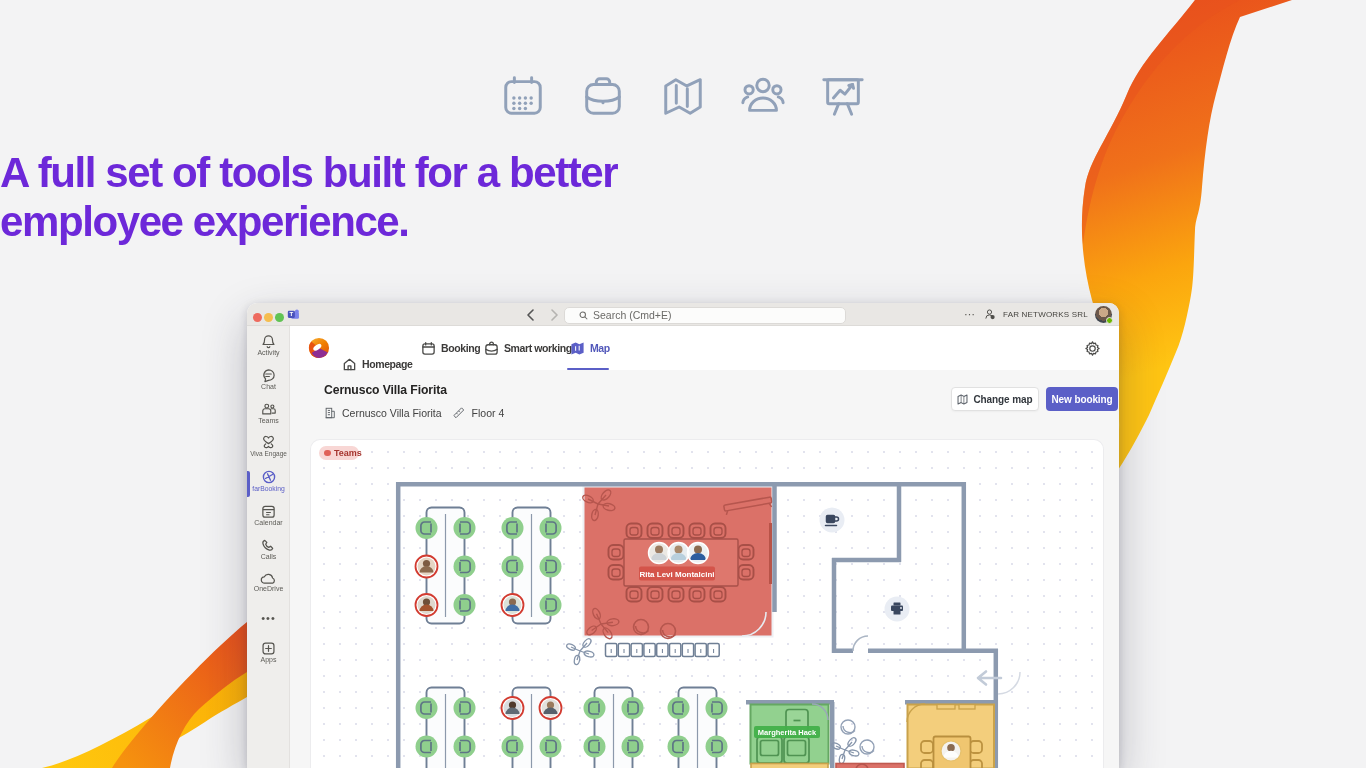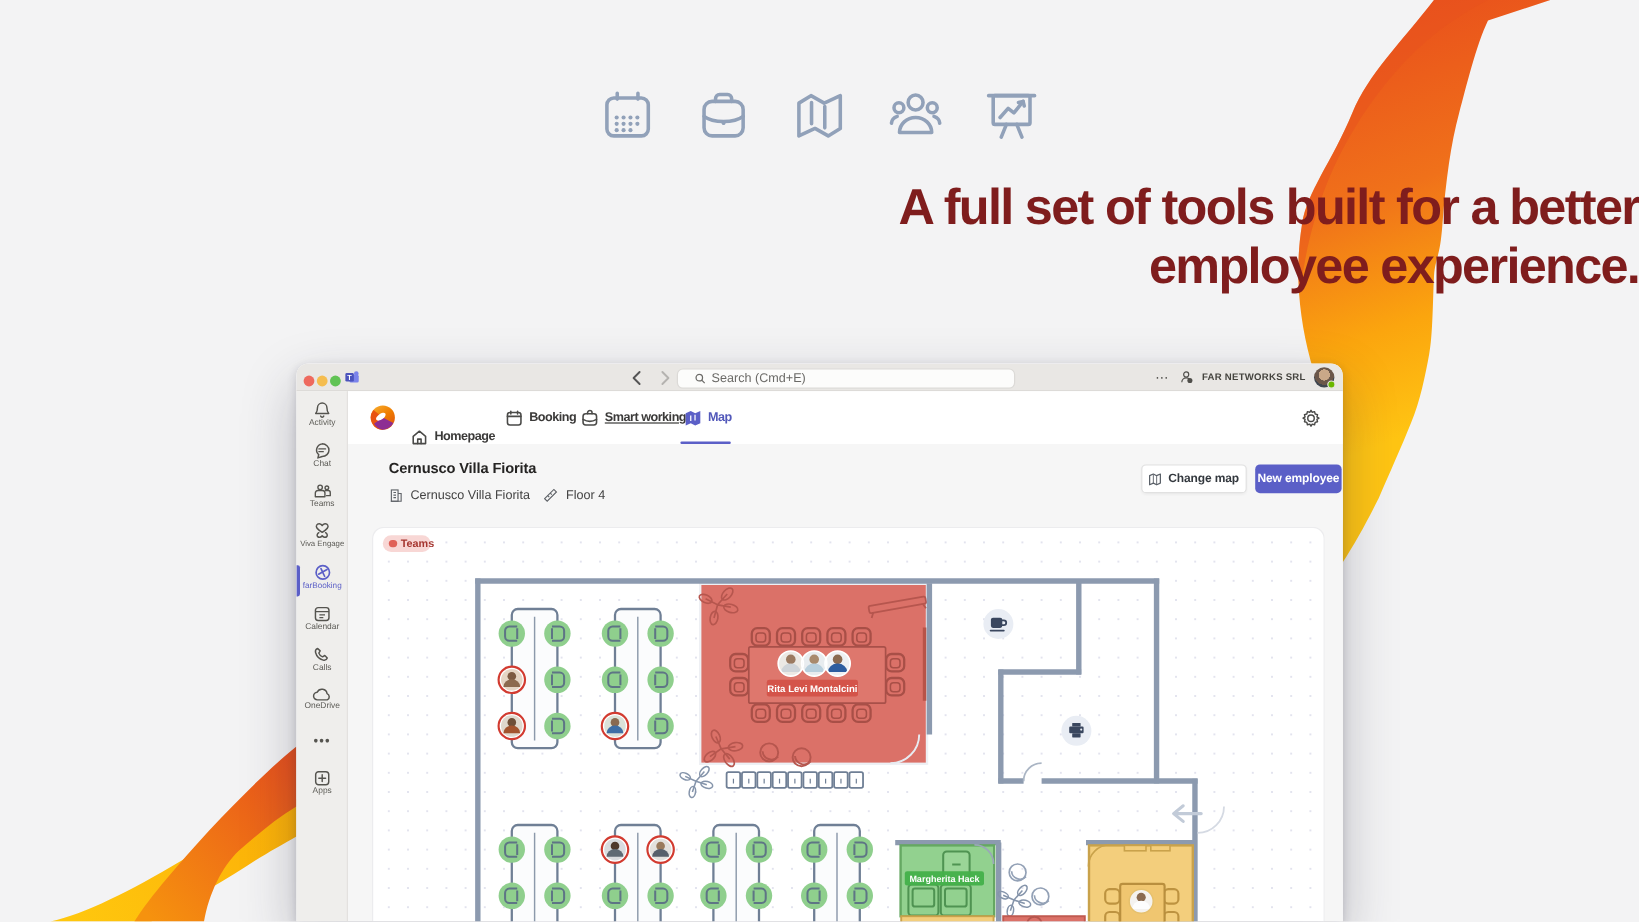--- a/index.html
+++ b/index.html
@@ -4,22 +4,22 @@
 <title>farBooking</title>
 <style>
   * { margin:0; padding:0; box-sizing:border-box; }
   html,body { width:1366px; height:768px; overflow:hidden; }
   body { font-family:"Liberation Sans", sans-serif; background:#f3f3f4; position:relative; }
   #stage { position:absolute; inset:0; width:1366px; height:768px; overflow:hidden; }
   svg { display:block; }
   
   #heroicons { position:absolute; left:0; top:73px; width:1366px; display:flex; justify-content:center; gap:34px; }
   #heroicons svg { width:46px; height:46px; }
-  h1 { position:absolute; left:0; top:148px; width:1366px; text-align:right;
-       font-size:42px; line-height:49px; font-weight:bold; color:#7f1d1d; letter-spacing:-1.4px; }
+  h1 { position:absolute; left:0; top:148px; width:1366px; text-align:left;
+       font-size:42px; line-height:49px; font-weight:bold; color:#6d28d9; letter-spacing:-1.4px; }
   
   #window { position:absolute; left:247px; top:303px; width:872px; height:465px;
             border-radius:10px 10px 0 0; box-shadow:0 18px 45px rgba(40,40,60,.28), 0 2px 8px rgba(40,40,60,.18);
             background:#fff; overflow:hidden; }
   #titlebar { position:absolute; left:0; top:0; width:872px; height:23px; background:#e9e7e4; border-bottom:1px solid #dddbd8; }
   .tl { position:absolute; top:10px; width:9px; height:9px; border-radius:50%; }
   #titlebar .srch { position:absolute; left:317px; top:3.5px; width:282px; height:17px; background:#fcfcfb;
      border:1px solid #dcdad7; border-radius:5px; font-size:10.5px; color:#6b6a67; display:flex; align-items:center; padding-left:14px; gap:5px;text-align:center;}
   #rail { position:absolute; left:0; top:23px; width:43px; height:442px; background:#efeeec; border-right:1px solid #e3e1df; }
   .ritem { position:absolute; left:0; width:43px; text-align:center; color:#55544f; }
@@ -148,21 +148,21 @@
       Search (Cmd+E)
     </div>
 
     <div style="position:absolute;right:7px;top:0;height:23px;display:flex;align-items:center;gap:7px;">
       <span style="color:#5a5955;font-size:11px;letter-spacing:1px;">⋯</span>
       <svg width="13" height="13" viewBox="0 0 16 16" fill="none" stroke="#4f4e4a" stroke-width="1.2">
             <circle cx="8" cy="5" r="2.6"></circle>
             <path d="M3.5,13 a4.5,4.5 0 0 1 9,0"></path>
             <circle cx="11.8" cy="11.2" r="2.6" fill="#4f4e4a" stroke="none"></circle>
           </svg>
-      <span style="color:#45443f;font-size:8px;font-weight:bold;letter-spacing:.2px;">FAR NETWORKS SRL</span>
+      <span style="color:#45443f;font-size:8px;font-weight:normal;letter-spacing:.2px;">FAR NETWORKS SRL</span>
       <span style="position:relative;width:17px;height:17px;border-radius:50%;background:radial-gradient(circle at 50% 38%, #caa888 0 34%, #6b574a 35% 60%, #41474f 61%);display:inline-block;">
         <span style="position:absolute;right:-1px;bottom:-1px;width:7px;height:7px;border-radius:50%;background:#6bb700;border:1px solid #e9e7e4;"></span>
       </span>
     </div>
   </div>
 
   <div id="rail">
 
     <div class="ritem" style="top:8px;">
       <svg width="15" height="15" viewBox="0 0 16 16" fill="none" stroke="#55544f" stroke-width="1.3" stroke-linecap="round" stroke-linejoin="round">
@@ -266,21 +266,21 @@
       </div>
 
       <div class="navitem" style="left:131px;text-align:center;">
         <svg width="15" height="15" viewBox="0 0 16 16" fill="none" stroke="#4a4a48" stroke-width="1.4" stroke-linejoin="round">
               <rect x="2" y="3" width="12" height="11" rx="2.2"></rect>
               <path d="M2,6.4 h12 M5,1.8 v2.4 M11,1.8 v2.4" stroke-linecap="round"></path>
             </svg>
         Booking
       </div>
 
-      <div class="navitem" style="left:194px;text-decoration:underline;">
+      <div class="navitem" style="left:194px;">
         <svg width="15" height="15" viewBox="0 0 16 16" fill="none" stroke="#4a4a48" stroke-width="1.4" stroke-linejoin="round">
               <path d="M6,4 v-.8 a2,2 0 0 1 4,0 V4" stroke-linecap="round"></path>
               <rect x="2" y="4" width="12" height="10" rx="2.4"></rect>
               <path d="M2,9 c4,2.4 8,2.4 12,0" stroke-linecap="round"></path>
             </svg>
         Smart working
       </div>
 
       <div class="navitem" style="left:280px;color:#5258ba;">
         <svg width="15" height="15" viewBox="0 0 16 16">
@@ -315,21 +315,21 @@
       </div>
 
       <div style="position:absolute;right:96px;top:17px;width:88px;height:24px;background:#fff;border:1px solid #e1e1e1;border-radius:4px;display:flex;align-items:center;justify-content:center;gap:5px;font-size:10px;letter-spacing:-.1px;font-weight:bold;color:#33383e;box-shadow:0 1px 2px rgba(0,0,0,.04);">
         <svg width="11" height="11" viewBox="0 0 16 16" fill="none" stroke="#5a6068" stroke-width="1.5" stroke-linejoin="round">
               <path d="M1.5,3.5 L6,1.5 L10,3.5 L14.5,1.5 V12.5 L10,14.5 L6,12.5 L1.5,14.5 Z"></path>
               <path d="M6,2 v10.5 M10,4 v10.5" stroke-width="1.1"></path>
             </svg>
         Change map
       </div>
 
-      <div style="position:absolute;right:17px;top:17px;width:72px;height:24px;background:#5b5fc7;border-radius:4px;display:flex;align-items:center;justify-content:center;font-size:10px;letter-spacing:-.1px;font-weight:bold;color:#fff;">New employee</div>
+      <div style="position:absolute;right:17px;top:17px;width:72px;height:24px;background:#5b5fc7;border-radius:4px;display:flex;align-items:center;justify-content:center;font-size:10px;letter-spacing:-.1px;font-weight:bold;color:#fff;">New booking</div>
     </div>
 
     <div id="canvas">
 
       <div id="livepill">Teams</div>
 
       <svg id="plan" width="796" height="331" viewBox="310 439 796 331">
       <defs>
         <g id="chairL" fill="none" stroke="#5e7585" stroke-width="1.7">
           <circle r="11" fill="#8fcf8d" stroke="none"></circle>

